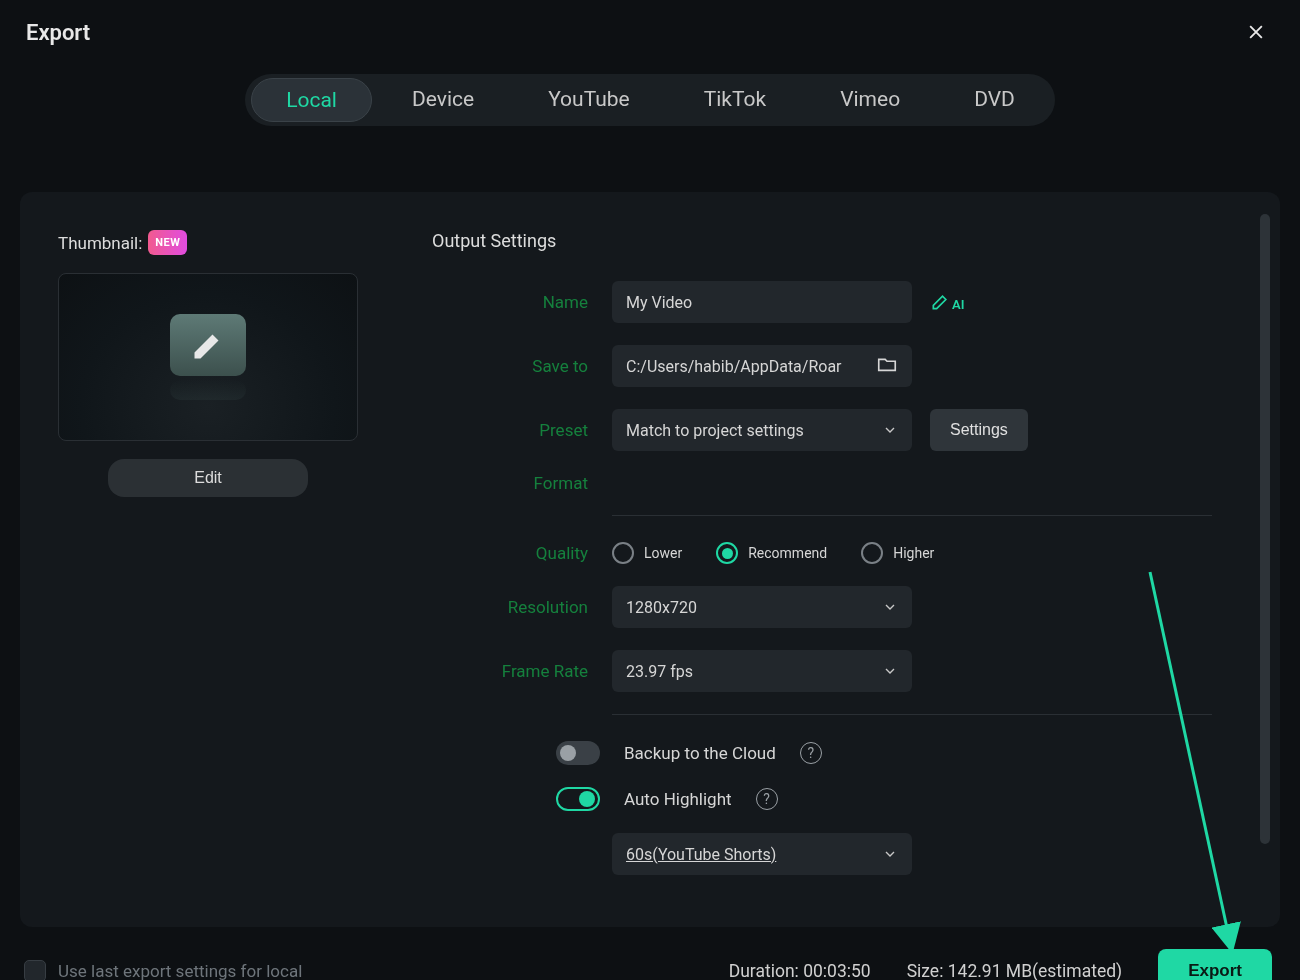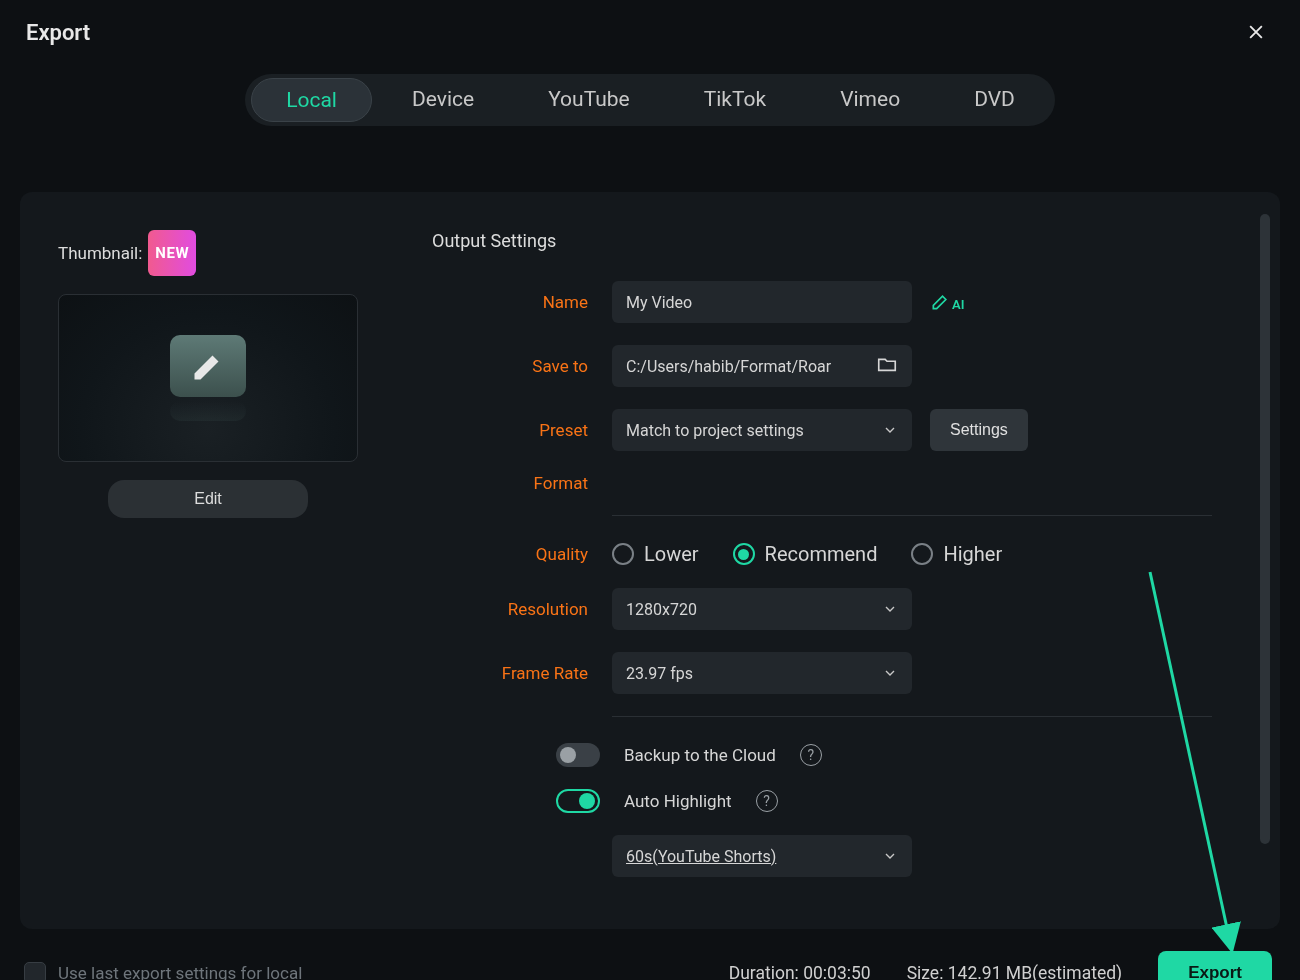--- a/index.html
+++ b/index.html
@@ -18,50 +18,50 @@
   .tab { padding: 9px 34px; border-radius: 22px; color: #c8c8c8; cursor: pointer; font-size: 21px; }
   .tab.active { background: #2b3238; color: #1fd8a4; border: 1px solid #3a4248; }
 
   
   .panel-outer { flex: 1; padding: 28px 20px 10px 20px; display: flex; margin-top: 38px; }
   .panel { flex: 1; background: #14181c; border-radius: 12px; display: flex; position: relative; padding: 38px 34px 30px 38px; }
 
   
   .left { width: 330px; flex-shrink: 0; }
   .thumb-label { font-size: 17px; color: #ddd; display: flex; align-items: center; gap: 6px; }
-  .new-badge { background: linear-gradient(90deg,#f15a8f,#e14ce0); color: #fff; font-size: 15px; font-weight: 700; padding: 14px 7px; border-radius: 6px; letter-spacing: .5px; }
+  .new-badge { background: linear-gradient(90deg,#f15a8f,#e14ce0); color: #fff; font-size: 11px; font-weight: 700; padding: 6px 7px; border-radius: 6px; letter-spacing: .5px; }
   .thumb-box { margin-top: 18px; width: 300px; height: 168px; border: 1px solid #2a2f34; border-radius: 8px; display: flex; flex-direction:column; align-items: center; justify-content: center; background: radial-gradient(ellipse at 50% 80%, #1a2024 0%, #10161a 60%, #0d1114 100%); cursor: pointer; }
   .pencil-app { width: 76px; height: 62px; background: linear-gradient(180deg,#5e7a76,#3c504d); border-radius: 10px; display:flex; align-items:center; justify-content:center;}
   .pencil-app svg { width: 36px; height: 36px; fill:#e8e8e8; }
   .reflection { width:76px; height:20px; background: linear-gradient(180deg, rgba(80,110,105,.3), transparent); border-radius:10px; transform: scaleY(-1); margin-top:4px; opacity:.4;}
   .edit-btn { margin-top: 18px; width: 200px; height: 38px; border-radius: 16px; background: #2b3034; color: #ddd; border: none; font-size: 16px; cursor: pointer; display:block; margin-left:50px;}
 
   
   .right { flex: 1; padding-left: 44px; }
   .section-title { font-size: 18px; color: #ddd; margin-bottom: 30px; }
   .row { display: flex; align-items: center; margin-bottom: 22px; }
-  .row-lbl { width: 156px; text-align: right; color: #f97316; font-size: 17px; margin-right: 24px; flex-shrink:0;}
+  .row-lbl { width: 156px; text-align: right; color: #15803d; font-size: 17px; margin-right: 24px; flex-shrink:0;}
   .control-col { display:flex; align-items:center; gap:18px; flex:1; }
   .textfield, .select { width: 300px; height: 42px; background: #22272c; border: none; border-radius: 6px; color: #d6d6d6; font-size: 16px; padding: 0 14px; display:flex; align-items:center; justify-content:space-between; cursor:pointer; }
   .textfield { cursor: text; }
   .ai-btn { color:#1fd8a4; display:flex; align-items:flex-end; gap:2px; cursor:pointer; font-size:13px; font-weight:600;}
   .ai-btn svg{ width:20px; height:20px; stroke:#1fd8a4; fill:none; stroke-width:2;}
   .folder-icon svg { width:22px; height:22px; stroke:#d6d6d6; fill:none; stroke-width:1.8;}
   .settings-btn { height: 42px; padding: 0 20px; background: #2f353a; border:none; border-radius:6px; color:#e0e0e0; font-size:16px; cursor:pointer;}
   .chev { width:16px; height:16px; }
   .chev svg { width:100%; height:100%; stroke:#c8c8c8; stroke-width:2; fill:none;}
   hr.sep { border: none; border-top: 1px solid #2a2f34; margin: 12px 0 26px 180px; width: 600px; }
 
   
   .radio-group { display:flex; gap:34px; align-items:center;}
   .radio { display:flex; align-items:center; gap:10px; cursor:pointer; }
   .radio-dot { width:22px; height:22px; border-radius:50%; border:2.2px solid #7a8086; display:flex; align-items:center; justify-content:center;}
   .radio.sel .radio-dot { border-color:#1fd8a4;}
   .radio.sel .radio-dot::after { content:''; width:11px; height:11px; border-radius:50%; background:#1fd8a4;}
-  .radio span { font-size:20px; }
+  .radio span { font-size:14px; }
 
   
   .toggle-row { display:flex; align-items:center; margin-bottom:22px; padding-left:124px; gap:24px;}
   .toggle { width:44px; height:24px; border-radius:14px; position:relative; cursor:pointer;}
   .toggle.off { background:#3a4046; }
   .toggle.on { border:2px solid #1fd8a4; background:transparent;}
   .toggle .knob { position:absolute; width:16px; height:16px; border-radius:50%; top:4px; }
   .toggle.off .knob { background:#9aa0a5; left:4px; }
   .toggle.on .knob { background:#1fd8a4; right:3px; top:2px; }
   .toggle-lbl { font-size:17px; }
@@ -143,21 +143,21 @@
                 </svg>
               <span>AI</span>
             </div>
           </div>
         </div>
 
         <div class="row">
           <div class="row-lbl">Save to</div>
           <div class="control-col">
             <div class="select">
-              <span style="white-space:nowrap; overflow:hidden;">C:/Users/habib/Format/Roar</span>
+              <span style="white-space:nowrap; overflow:hidden;">C:/Users/habib/AppData/Roar</span>
               <span class="folder-icon">
                 <svg viewBox="0 0 24 24">
                     <path d="M3 7 L3 19 L21 19 L21 9 L12 9 L10 7 Z"></path>
                   </svg>
               </span>
             </div>
           </div>
         </div>
 
         <div class="row">

